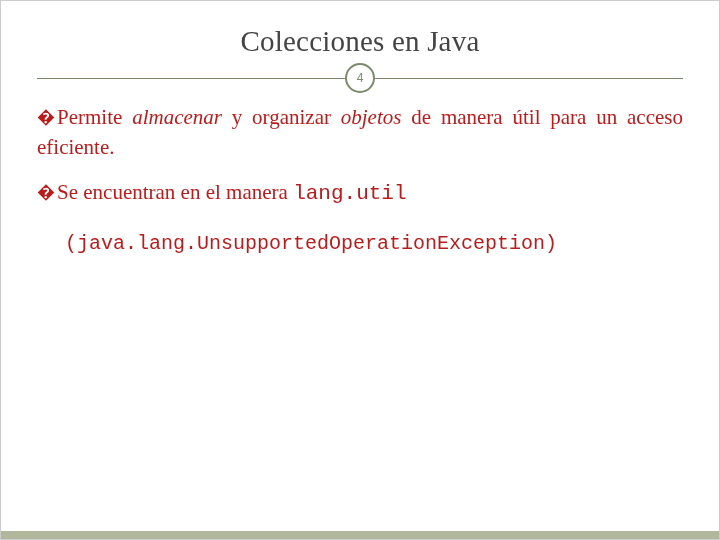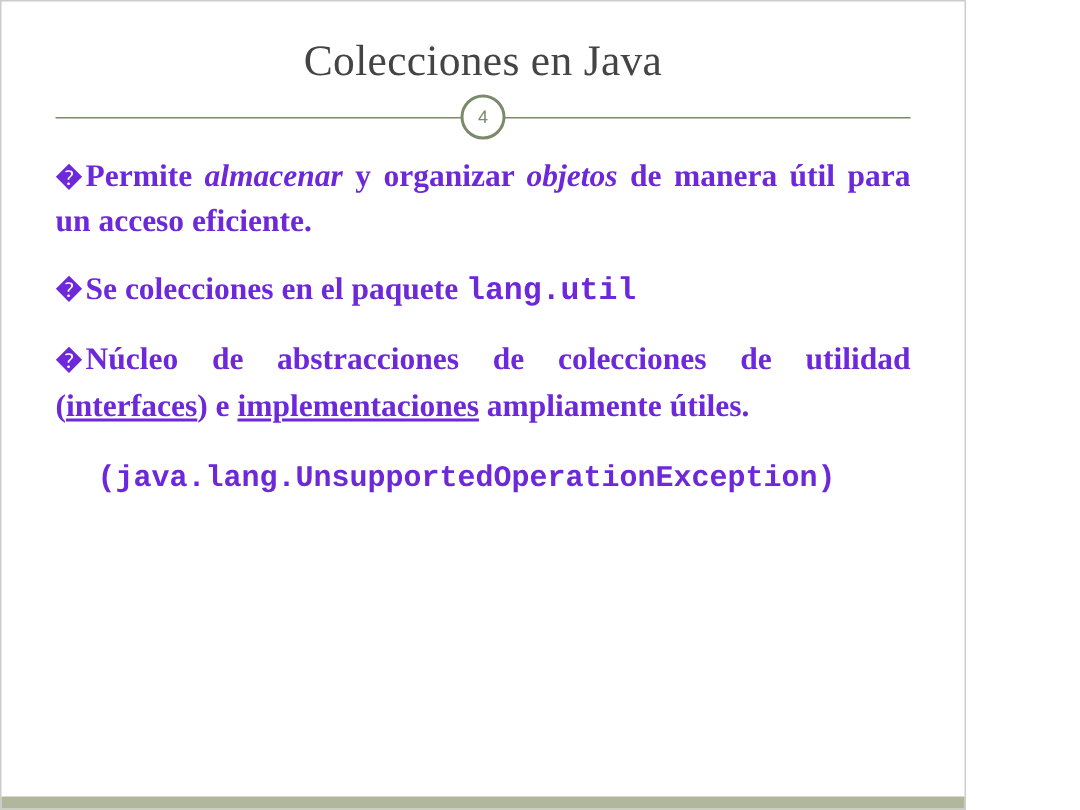--- a/index.html
+++ b/index.html
@@ -7,21 +7,21 @@
     padding: 0;
     width: 720px;
     height: 540px;
     background: #fff;
     font-family: Georgia, 'Times New Roman', serif;
     color: #333;
     position: relative;
     box-sizing: border-box;
   }
   .slide {
-    width: 644px;
+    width: 720px;
     height: 540px;
     position: relative;
     padding: 24px 36px 30px 36px;
     box-sizing: border-box;
     border: 1px solid #ccc;
   }
   .title {
     text-align: center;
     font-size: 29px;
     font-weight: normal;
@@ -56,22 +56,21 @@
     display: flex;
     align-items: center;
     justify-content: center;
     font-size: 12px;
     color: #7b8a6a;
     font-family: Arial, sans-serif;
   }
   .content {
     font-size: 21px;
     line-height: 1.45;
-    color: #6d28d9;
-    font-weight: bold;
+    color: #b91c1c;
   }
   .bullet {
     margin: 0 0 14px 0;
     text-align: justify;
   }
   .bullet-marker {
     font-family: Arial, sans-serif;
     font-size: 18px;
     vertical-align: 1px;
     margin-right: 2px;
@@ -106,26 +105,23 @@
     <div class="page-badge">4</div>
   </div>
 
   <div class="content">
 
     <p class="bullet">
       <span class="bullet-marker">�</span><span>Permite </span><span class="italic">almacenar</span><span> y organizar </span><span class="italic">objetos</span><span> de manera útil para un acceso eficiente.</span>
     </p>
 
     <p class="bullet">
-      <span class="bullet-marker">�</span><span>Se colecciones en el paquete </span><span class="mono">lang.util</span>
+      <span class="bullet-marker">�</span><span>Se encuentran en el manera </span><span class="mono">lang.util</span>
     </p>
 
-    <p class="bullet">
-      <span class="bullet-marker">�</span><span>Núcleo de abstracciones de colecciones de utilidad (</span><span class="uline">interfaces</span><span>) e </span><span class="uline">implementaciones</span><span> ampliamente útiles.</span>
-    </p>
 
 
     <p class="exception-line">(java.lang.UnsupportedOperationException)</p>
 
 
   </div>
 
   <div class="footer-accent"></div>
 </div>
 

